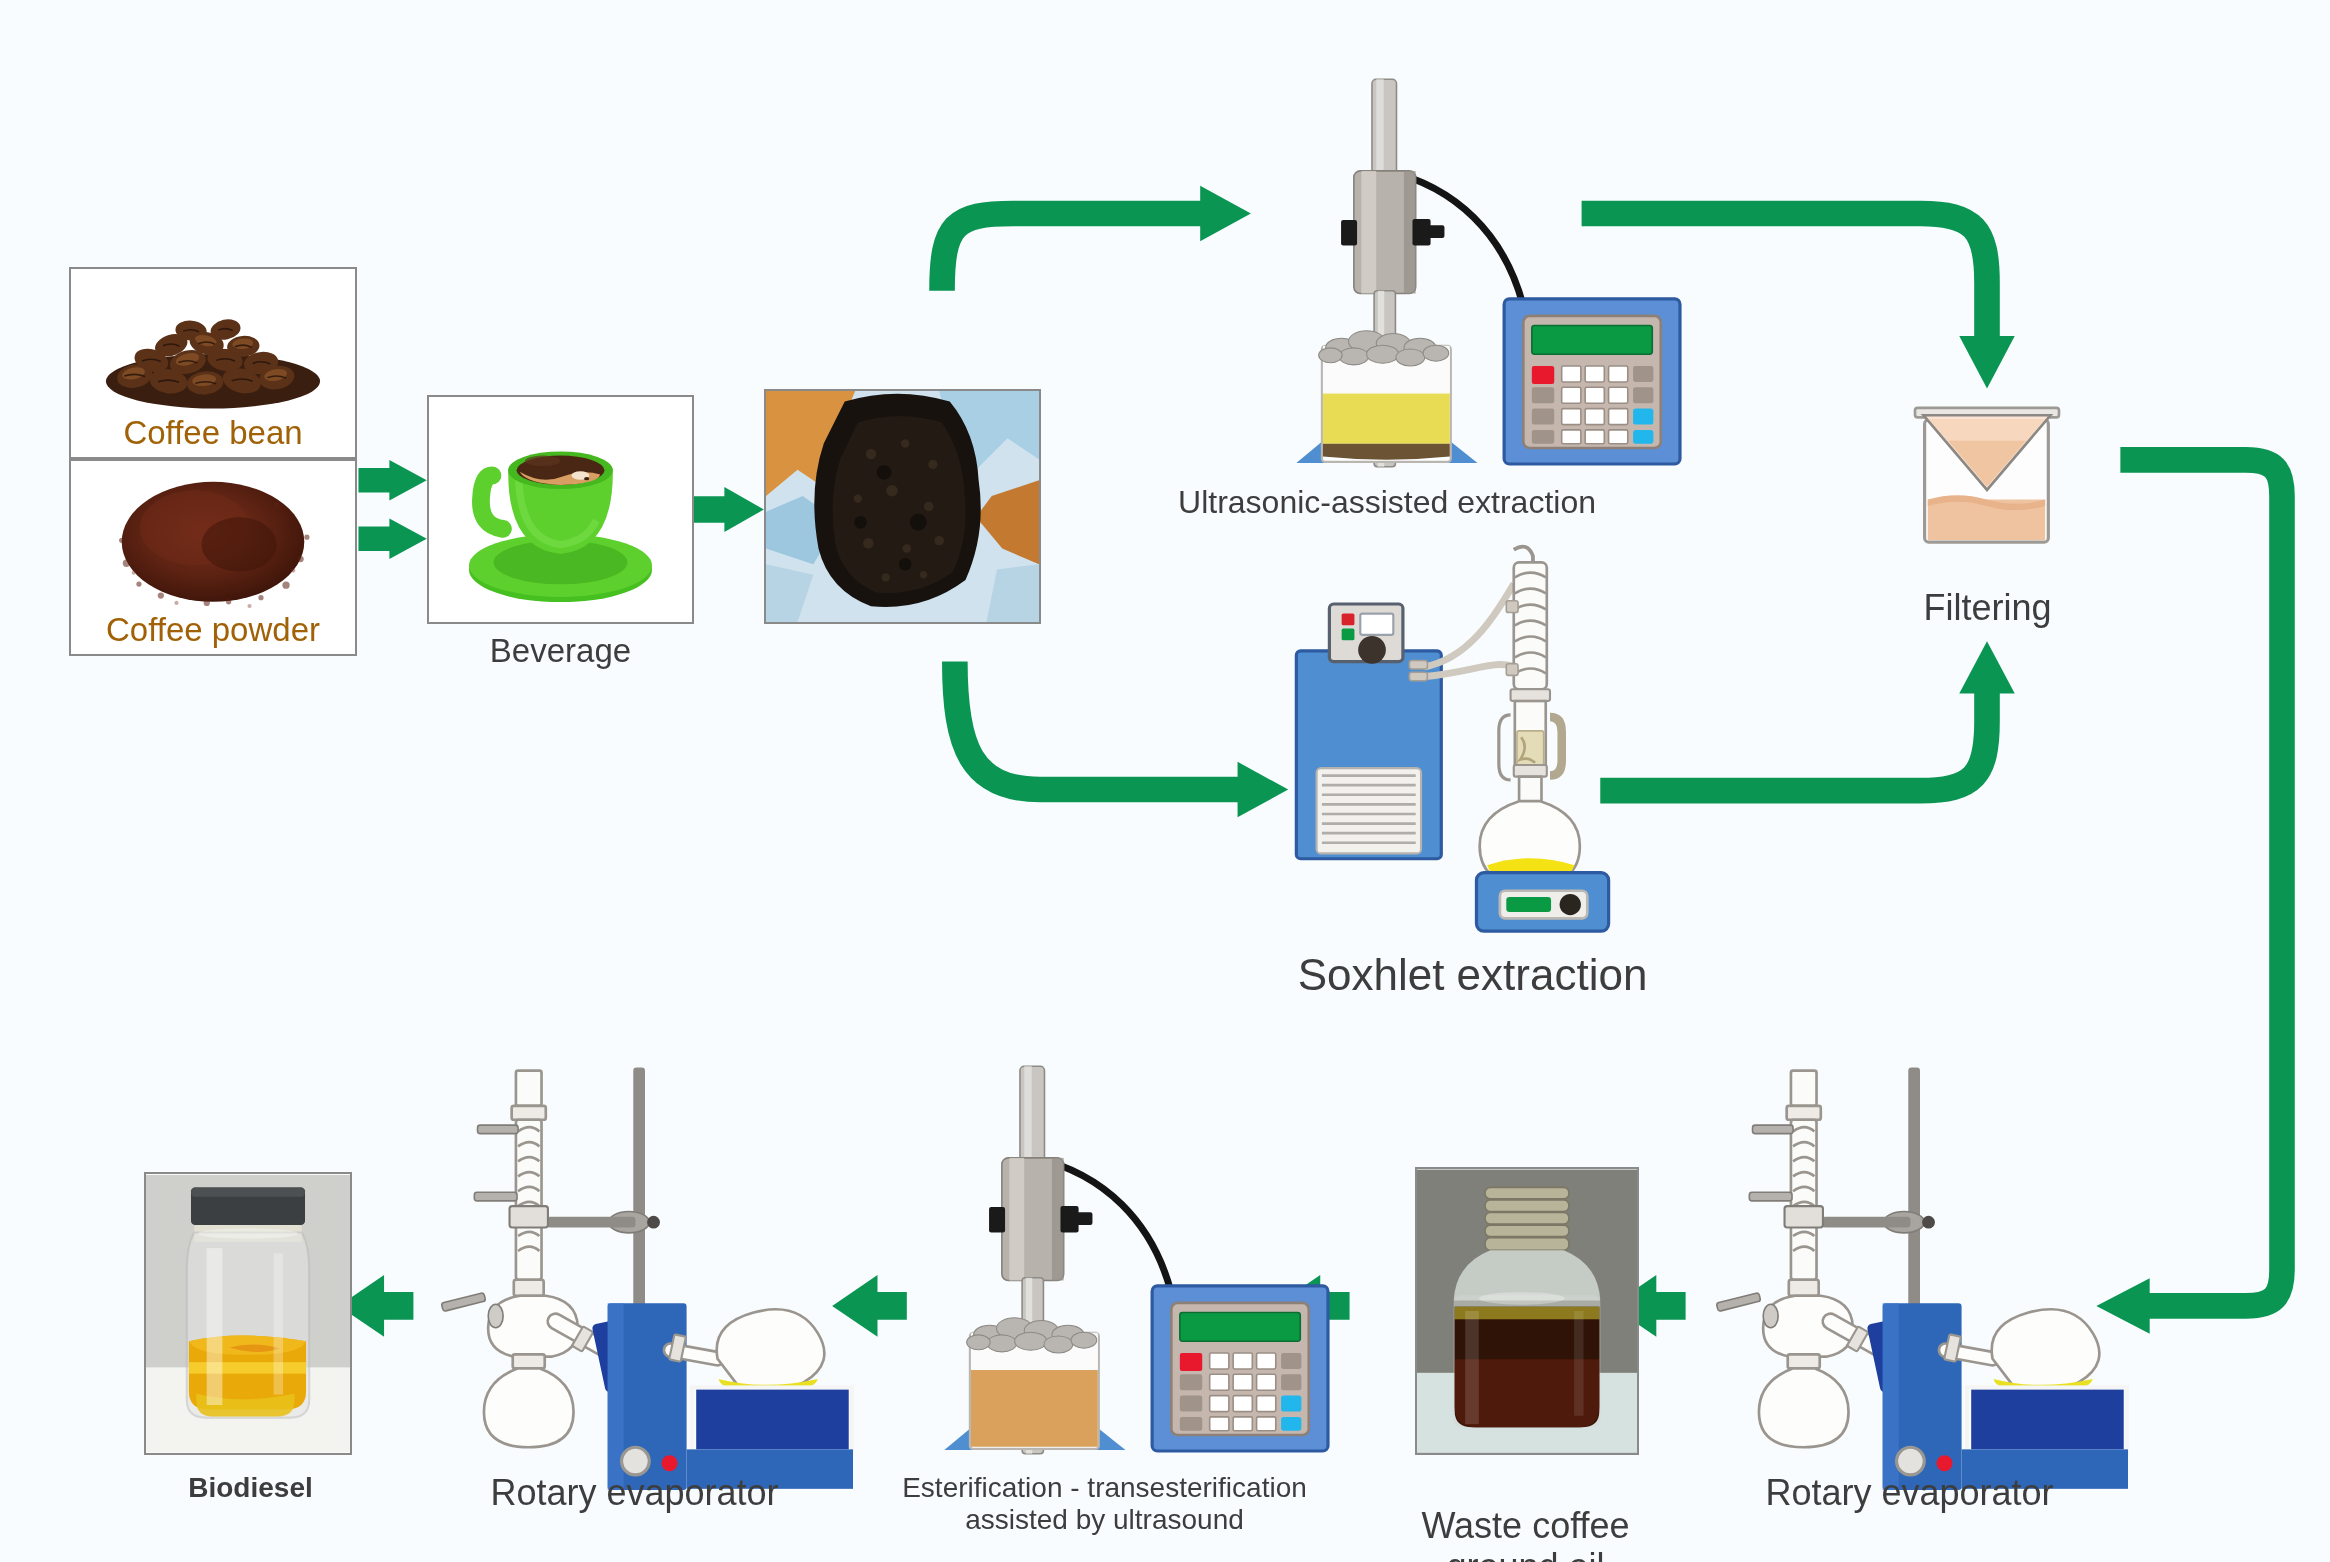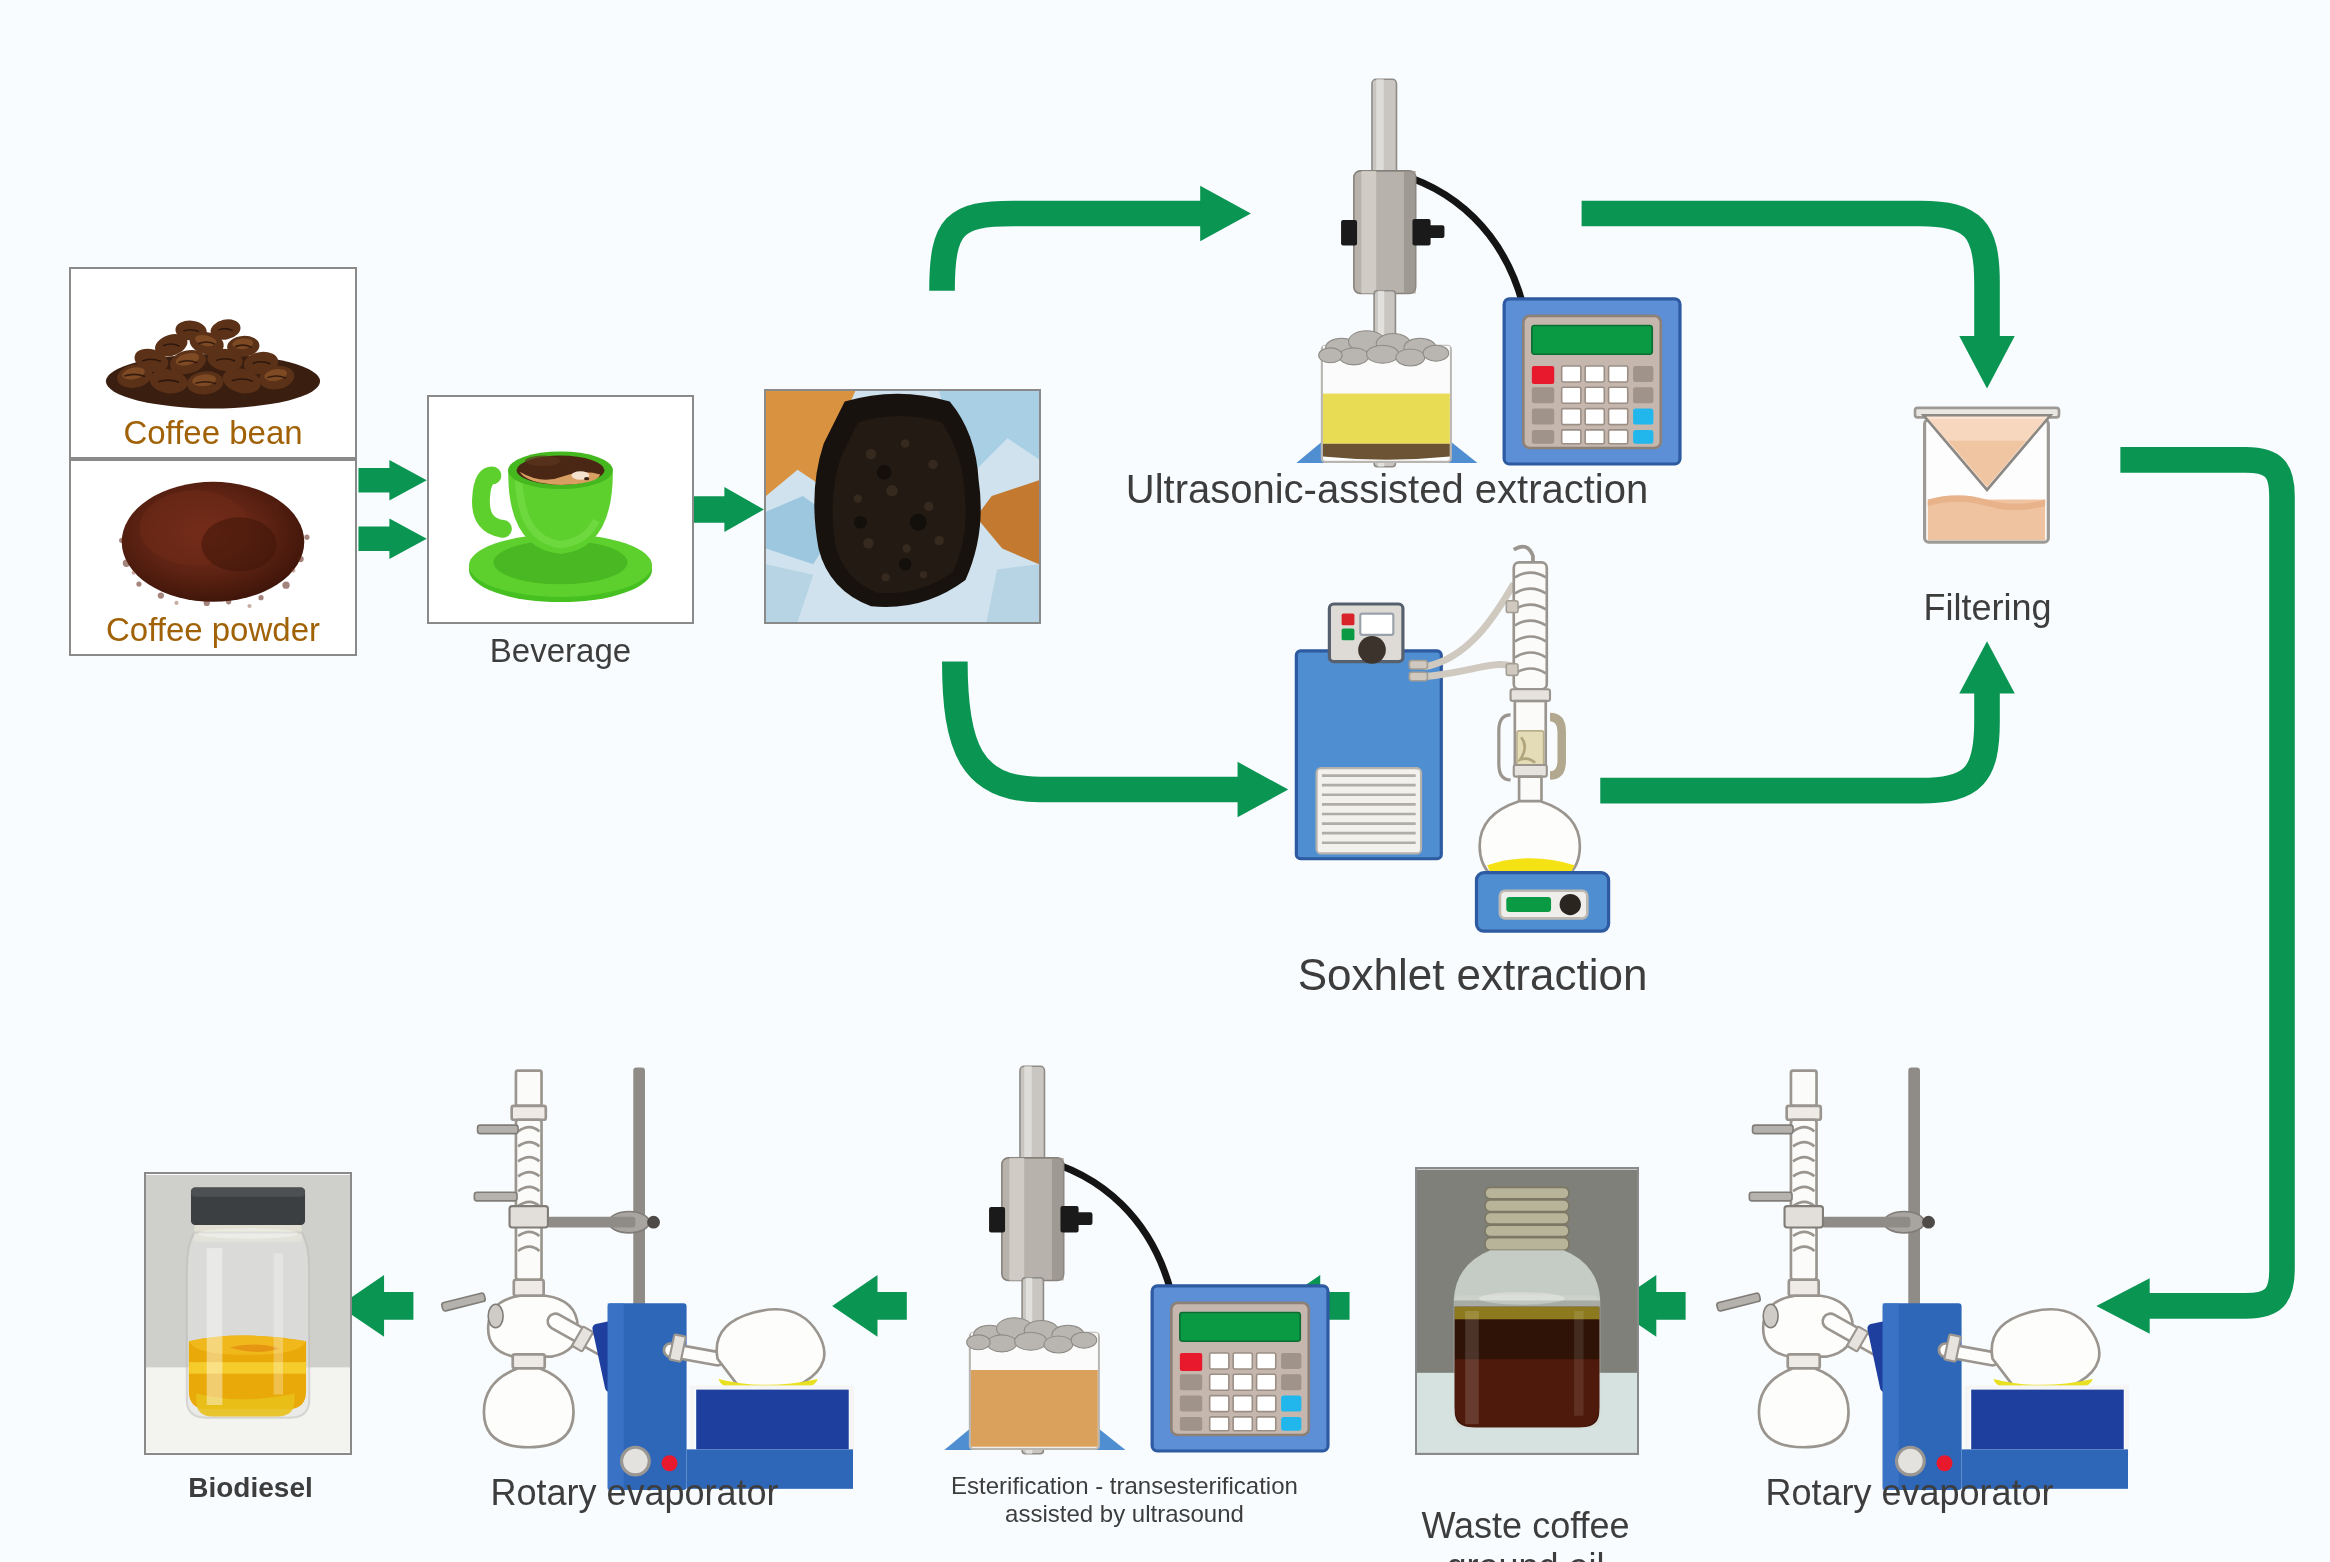--- a/index.html
+++ b/index.html
@@ -280,21 +280,21 @@
     <g fill="#a0938a">
       <rect x="572" y="586" width="42" height="30" rx="4"></rect>
         <rect x="572" y="626" width="42" height="30" rx="4"></rect>
       <rect x="572" y="666" width="42" height="26" rx="4"></rect>
       <rect x="762" y="546" width="38" height="30" rx="4"></rect>
         <rect x="762" y="586" width="38" height="30" rx="4"></rect>
     </g>
     <rect x="762" y="626" width="38" height="30" rx="5" fill="#22b7ec"></rect>
     <rect x="762" y="666" width="38" height="26" rx="5" fill="#22b7ec"></rect>
   </svg>
-  <div class="lbl" style="left:1099px;top:466px;width:576px;font-size:40px;">Ultrasonic-assisted extraction</div>
+  <div class="lbl" style="left:1099px;top:484px;width:576px;font-size:32px;">Ultrasonic-assisted extraction</div>
 
   <svg class="abs" style="left:1291px;top:539px" width="437" height="405" viewBox="0 0 820 760">
 
     <rect x="10" y="210" width="272" height="390" rx="8" fill="#4f8ed0" stroke="#2d5aa0" stroke-width="6"></rect>
     <rect x="72" y="122" width="138" height="108" rx="8" fill="#dedbd6" stroke="#56606e" stroke-width="6"></rect>
     <rect x="95" y="140" width="24" height="22" rx="3" fill="#d8232a"></rect>
     <rect x="95" y="168" width="24" height="22" rx="3" fill="#0a9a44"></rect>
     <rect x="130" y="140" width="62" height="40" rx="4" fill="#ffffff" stroke="#9aa1ab" stroke-width="4"></rect>
     <circle cx="152" cy="208" r="26" fill="#3b332c"></circle>
     <rect x="48" y="430" width="196" height="160" rx="8" fill="#f2f1ee" stroke="#b6b3ae" stroke-width="4"></rect>
@@ -499,21 +499,21 @@
     <g fill="#a0938a">
       <rect x="572" y="586" width="42" height="30" rx="4"></rect>
         <rect x="572" y="626" width="42" height="30" rx="4"></rect>
       <rect x="572" y="666" width="42" height="26" rx="4"></rect>
       <rect x="762" y="546" width="38" height="30" rx="4"></rect>
         <rect x="762" y="586" width="38" height="30" rx="4"></rect>
     </g>
     <rect x="762" y="626" width="38" height="30" rx="5" fill="#22b7ec"></rect>
     <rect x="762" y="666" width="38" height="26" rx="5" fill="#22b7ec"></rect>
   </svg>
-  <div class="lbl" style="left:842px;top:1472px;width:565px;font-size:24px;">Esterification - transesterification
+  <div class="lbl" style="left:822px;top:1472px;width:565px;font-size:28px;">Esterification - transesterification
 assisted by ultrasound</div>
 
   <svg class="abs" style="left:421px;top:1062px" width="432" height="427" viewBox="0 0 810 800">
     <rect x="398" y="10" width="22" height="620" rx="6" fill="#8f8c88"></rect>
     <ellipse cx="390" cy="300" rx="38" ry="20" fill="#a8a5a1" stroke="#807d79" stroke-width="3"></ellipse>
     <rect x="236" y="290" width="166" height="20" rx="6" fill="#8f8c88"></rect>
     <circle cx="436" cy="300" r="12" fill="#4d4a47"></circle>
     <rect x="178" y="16" width="48" height="66" rx="4" fill="#fbfbfa" stroke="#9a958e" stroke-width="5"></rect>
     <rect x="170" y="82" width="64" height="26" rx="4" fill="#eeebe6" stroke="#9a958e" stroke-width="5"></rect>
     <rect x="178" y="108" width="48" height="300" rx="5" fill="#fbfbfa" stroke="#9a958e" stroke-width="5"></rect>

